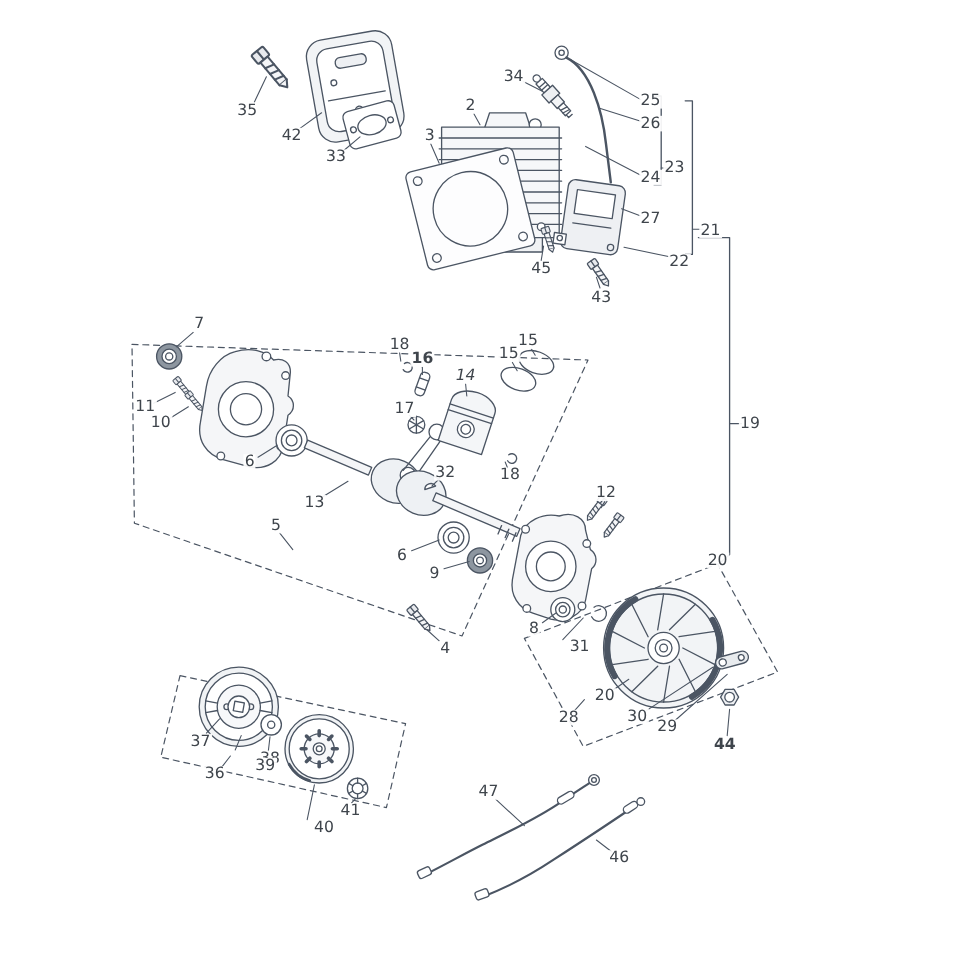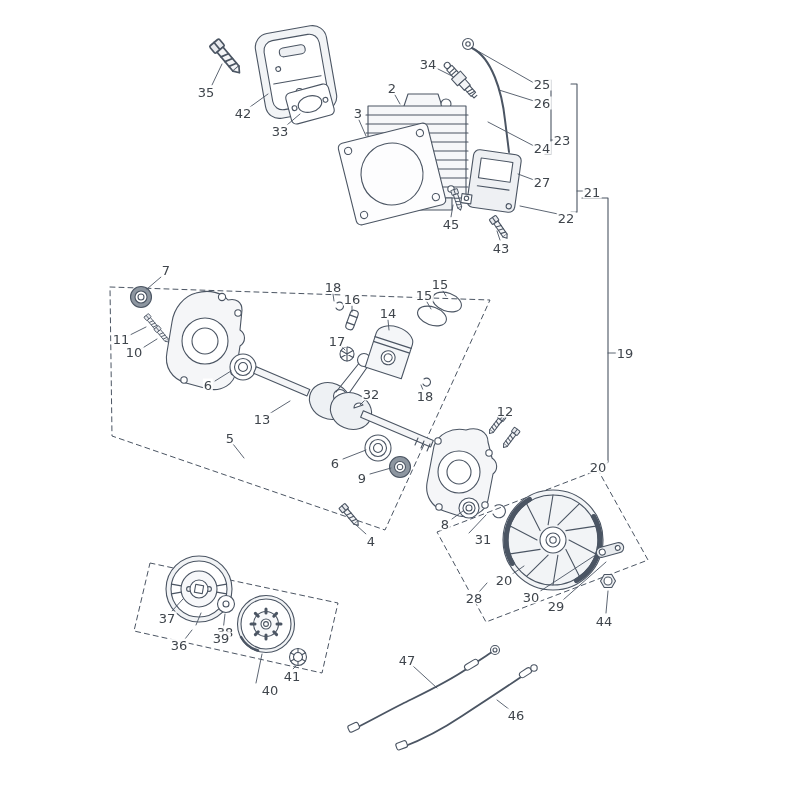--- a/index.html
+++ b/index.html
@@ -376,43 +376,43 @@
       <span class="callout" style="left: 542px; top: 103px;">26</span>
       <span class="callout" style="left: 562px; top: 140px;">23</span>
       <span class="callout" style="left: 542px; top: 148px;">24</span>
       <span class="callout" style="left: 542px; top: 182px;">27</span>
       <span class="callout" style="left: 592px; top: 192px;">21</span>
       <span class="callout" style="left: 566px; top: 218px;">22</span>
       <span class="callout" style="left: 451px; top: 224px;">45</span>
       <span class="callout" style="left: 501px; top: 248px;">43</span>
       <span class="callout" style="left: 166px; top: 270px;">7</span>
       <span class="callout" style="left: 333px; top: 287px;">18</span>
-      <span class="callout" style="left: 352px; top: 299px;">16</span>
+      <span class="callout" style="left: 352px; top: 299px; font-weight: bold;">16</span>
       <span class="callout" style="left: 424px; top: 295px;">15</span>
       <span class="callout" style="left: 440px; top: 284px;">15</span>
-      <span class="callout" style="left: 388px; top: 313px;">14</span>
+      <span class="callout" style="left: 388px; top: 313px; font-style: italic;">14</span>
       <span class="callout" style="left: 337px; top: 341px;">17</span>
       <span class="callout" style="left: 121px; top: 339px;">11</span>
       <span class="callout" style="left: 134px; top: 352px;">10</span>
       <span class="callout" style="left: 208px; top: 385px;">6</span>
       <span class="callout" style="left: 371px; top: 394px;">32</span>
       <span class="callout" style="left: 425px; top: 396px;">18</span>
       <span class="callout" style="left: 262px; top: 419px;">13</span>
       <span class="callout" style="left: 505px; top: 411px;">12</span>
       <span class="callout" style="left: 230px; top: 438px;">5</span>
       <span class="callout" style="left: 335px; top: 463px;">6</span>
       <span class="callout" style="left: 362px; top: 478px;">9</span>
       <span class="callout" style="left: 625px; top: 353px;">19</span>
       <span class="callout" style="left: 371px; top: 541px;">4</span>
       <span class="callout" style="left: 445px; top: 524px;">8</span>
       <span class="callout" style="left: 598px; top: 467px;">20</span>
       <span class="callout" style="left: 462px; top: 539px; margin-left: 21px;">31</span>
       <span class="callout" style="left: 531px; top: 597px; text-align: center;">30</span>
       <span class="callout" style="left: 556px; top: 606px;">29</span>
-      <span class="callout" style="left: 604px; top: 621px;">44</span>
+      <span class="callout" style="left: 604px; top: 621px; font-weight: bold;">44</span>
       <span class="callout" style="left: 474px; top: 598px; text-align: right;">28</span>
       <span class="callout" style="left: 504px; top: 580px;">20</span>
       <span class="callout" style="left: 167px; top: 618px;">37</span>
       <span class="callout" style="left: 193px; top: 632px; margin-left: 32px;">38</span>
       <span class="callout" style="left: 179px; top: 645px;">36</span>
       <span class="callout" style="left: 221px; top: 638px;">39</span>
       <span class="callout" style="left: 270px; top: 690px;">40</span>
       <span class="callout" style="left: 292px; top: 676px;">41</span>
       <span class="callout" style="left: 407px; top: 660px;">47</span>
       <span class="callout" style="left: 516px; top: 715px;">46</span>

